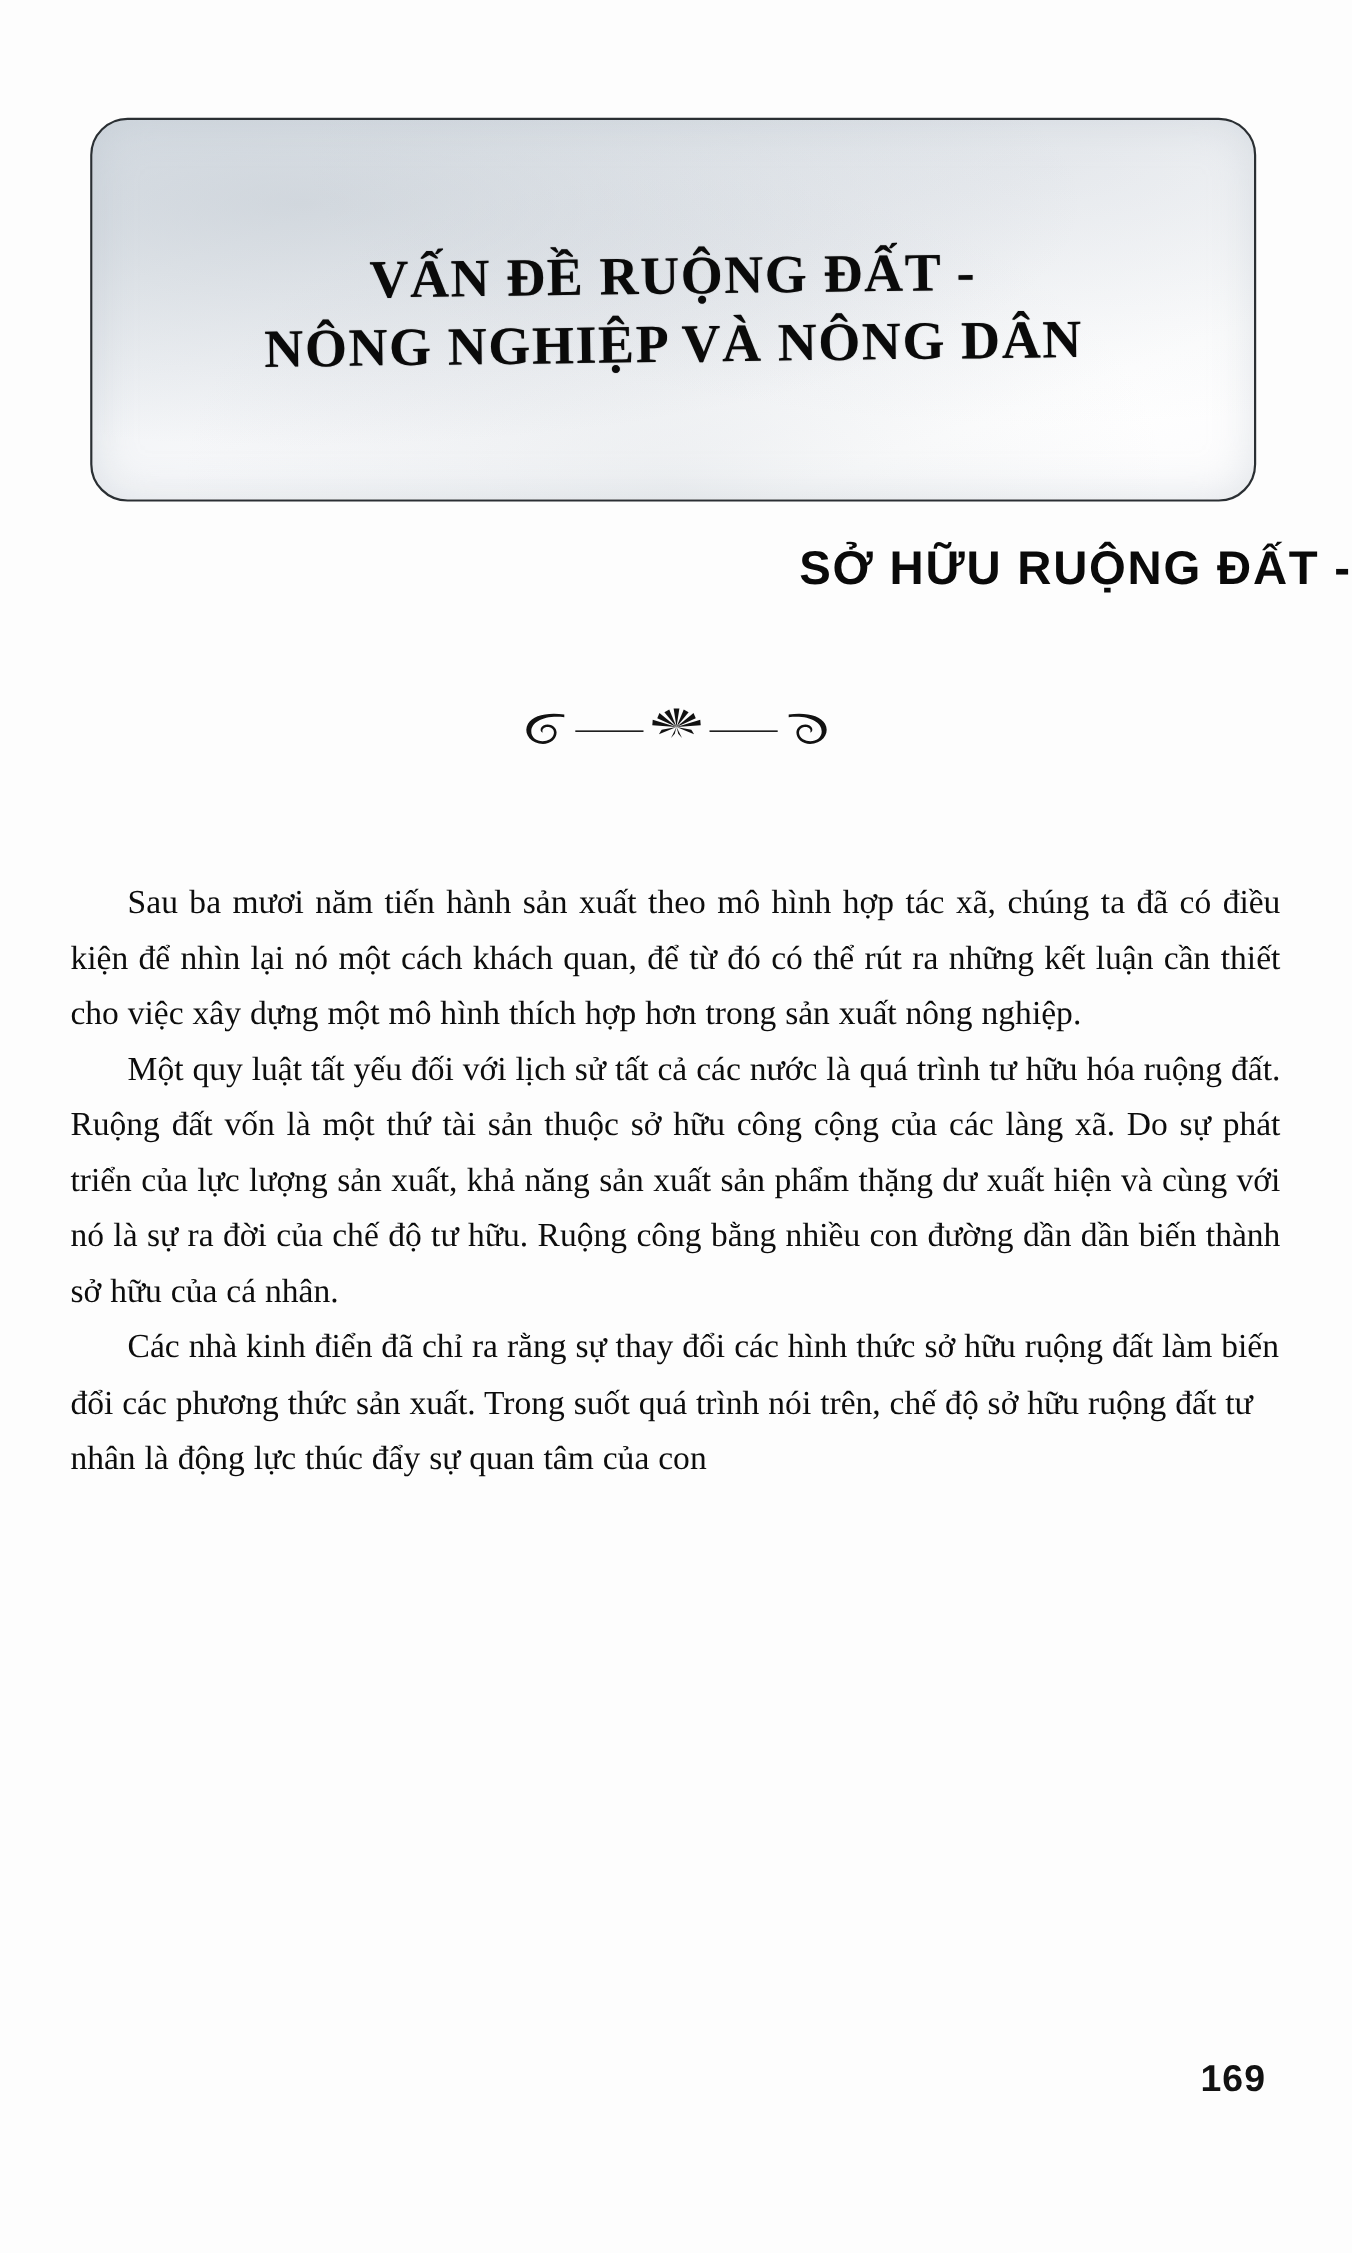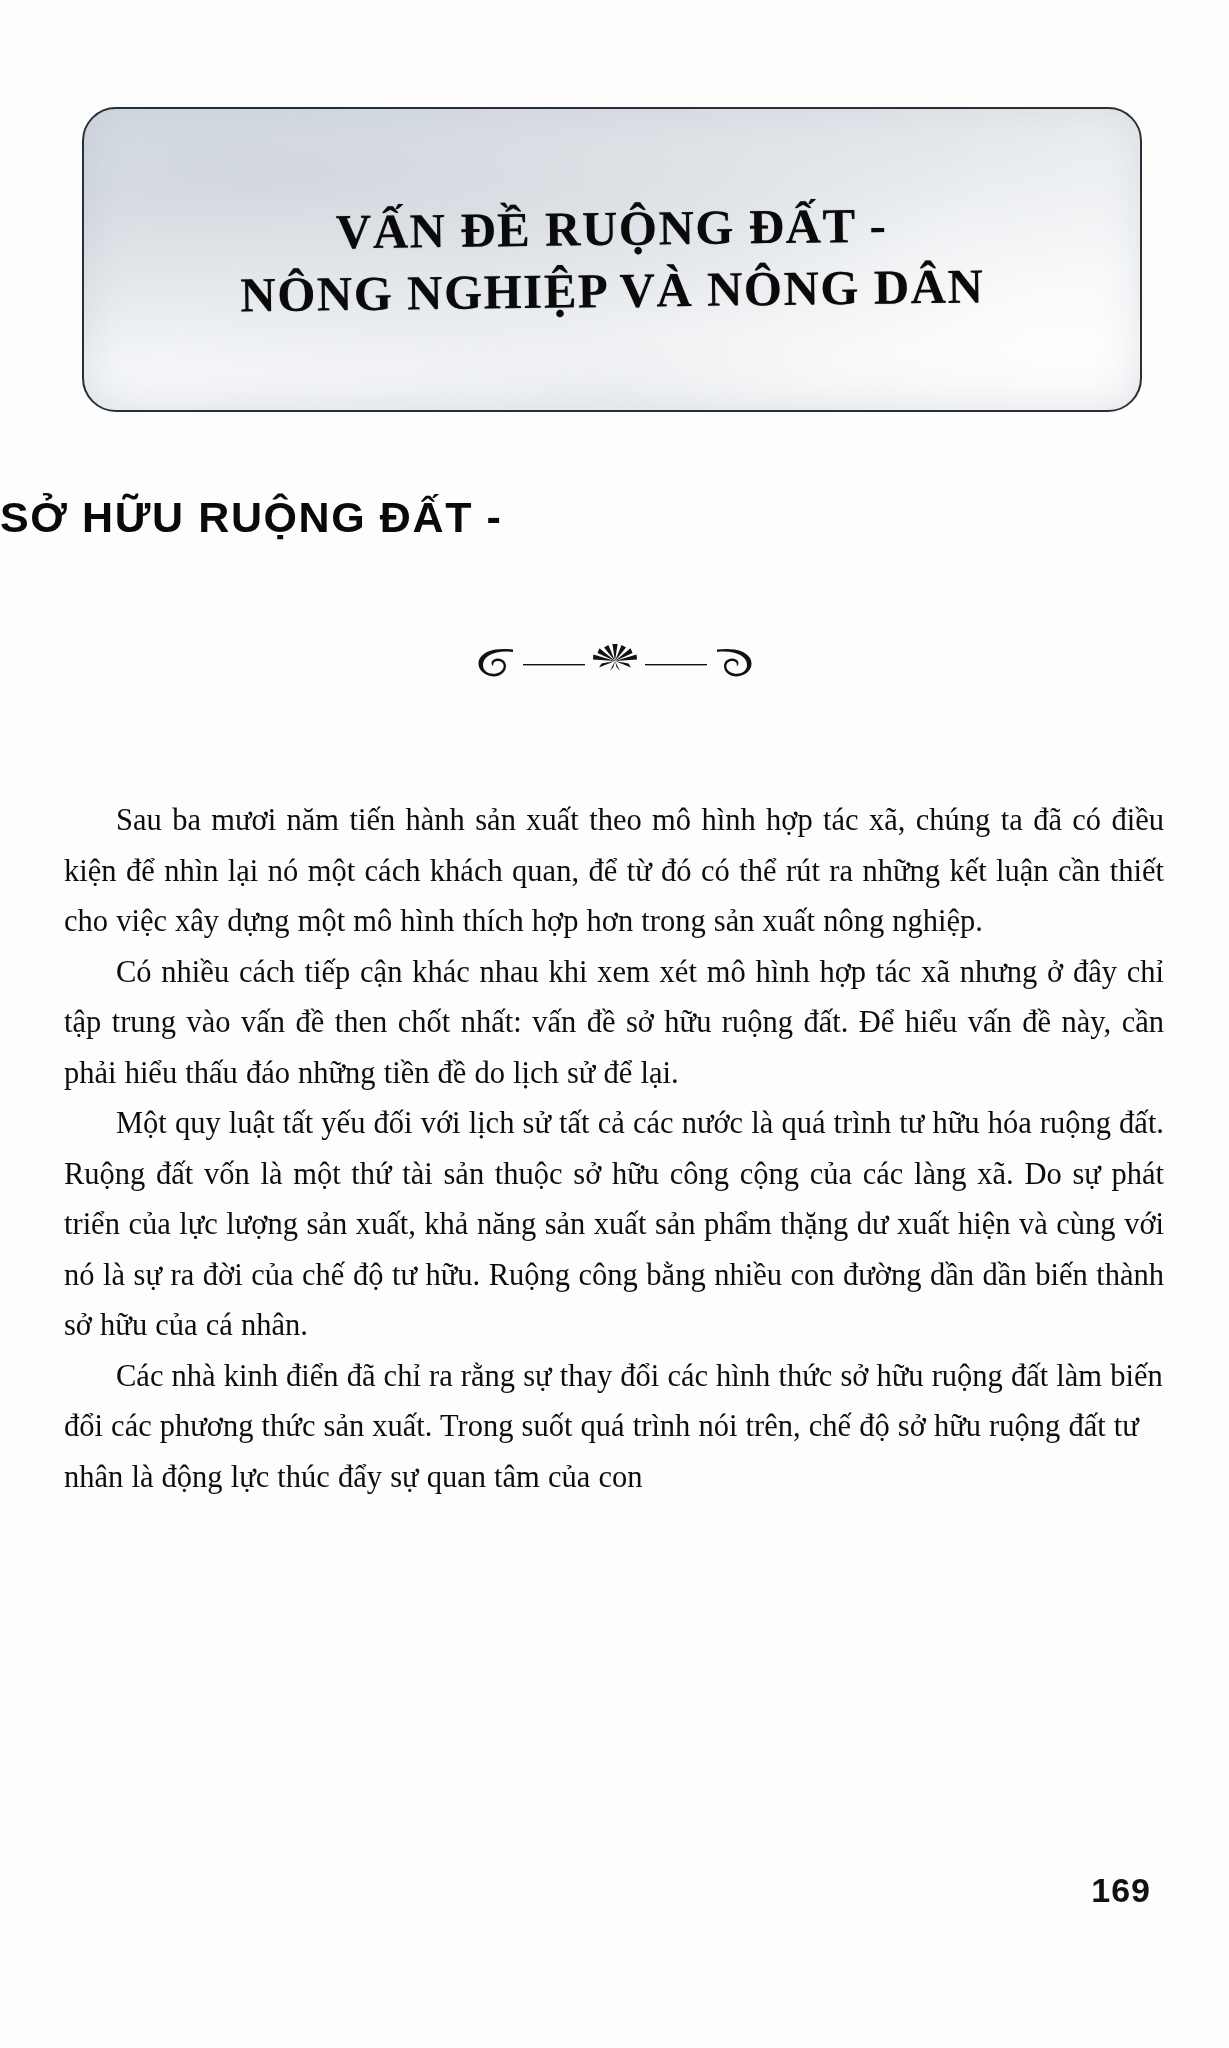--- a/index.html
+++ b/index.html
@@ -21,21 +21,21 @@
     inset: 0;
     background: #fdfdfd;
   }
 
   
   .banner-wrap {
     position: absolute;
     left: 82px;
     top: 107px;
     width: 1060px;
-    height: 305px;
+    height: 349px;
   }
   .banner-box {
     position: absolute;
     inset: 0;
     border: 2px solid #2a2f33;
     border-radius: 34px;
     background: linear-gradient(160deg, #e4e9ee 0%, #eef1f4 22%, #f6f7f9 48%, #ffffff 78%, #fbfbfc 100%);
     box-shadow: inset 0 0 40px rgba(180,190,200,0.38);
     overflow: hidden;
   }
@@ -69,21 +69,21 @@
   }
   .banner-line-1 { font-size: 49px; }
   .banner-line-2 { font-size: 49px; }
 
   
   .section-head {
     position: absolute;
     left: 0;
     right: 0;
     top: 487px;
-    text-align: left;
+    text-align: right;
   }
   .section-line {
     font-family: "Liberation Sans", "DejaVu Sans", sans-serif;
     font-weight: bold;
     font-size: 43px;
     letter-spacing: 1.6px;
     color: #0a0a0a;
     line-height: 1.42;
     white-space: nowrap;
   }
@@ -181,20 +181,19 @@
         </g>
 
         <rect x="58" y="24" width="62" height="1.4"></rect>
         <rect x="180" y="24" width="62" height="1.4"></rect>
       </g>
     </svg>
   </div>
 
   <div class="body-col">
     <p class="para">Sau ba mươi năm tiến hành sản xuất theo mô hình hợp tác xã, chúng ta đã có điều kiện để nhìn lại nó một cách khách quan, để từ đó có thể rút ra những kết luận cần thiết cho việc xây dựng một mô hình thích hợp hơn trong sản xuất nông nghiệp.</p>
-    <p class="para">Có nhiều cách tiếp cận khác nhau khi xem xét mô hình hợp tác xã nhưng ở đây chỉ tập trung vào vấn đề then chốt nhất: vấn đề sở hữu ruộng đất. Để hiểu vấn đề này, cần phải hiểu thấu đáo những tiền đề do lịch sử để lại.</p>
     <p class="para">Một quy luật tất yếu đối với lịch sử tất cả các nước là quá trình tư hữu hóa ruộng đất. Ruộng đất vốn là một thứ tài sản thuộc sở hữu công cộng của các làng xã. Do sự phát triển của lực lượng sản xuất, khả năng sản xuất sản phẩm thặng dư xuất hiện và cùng với nó là sự ra đời của chế độ tư hữu. Ruộng công bằng nhiều con đường dần dần biến thành sở hữu của cá nhân.</p>
     <p class="para last">Các nhà kinh điển đã chỉ ra rằng sự thay đổi các hình thức sở hữu ruộng đất làm biến đổi các phương thức sản xuất. Trong suốt quá trình nói trên, chế độ sở hữu ruộng đất tư nhân là động lực thúc đẩy sự quan tâm của con</p>
   </div>
 
   <div class="folio">169</div>
 
 </div>
 
 </body></html>

